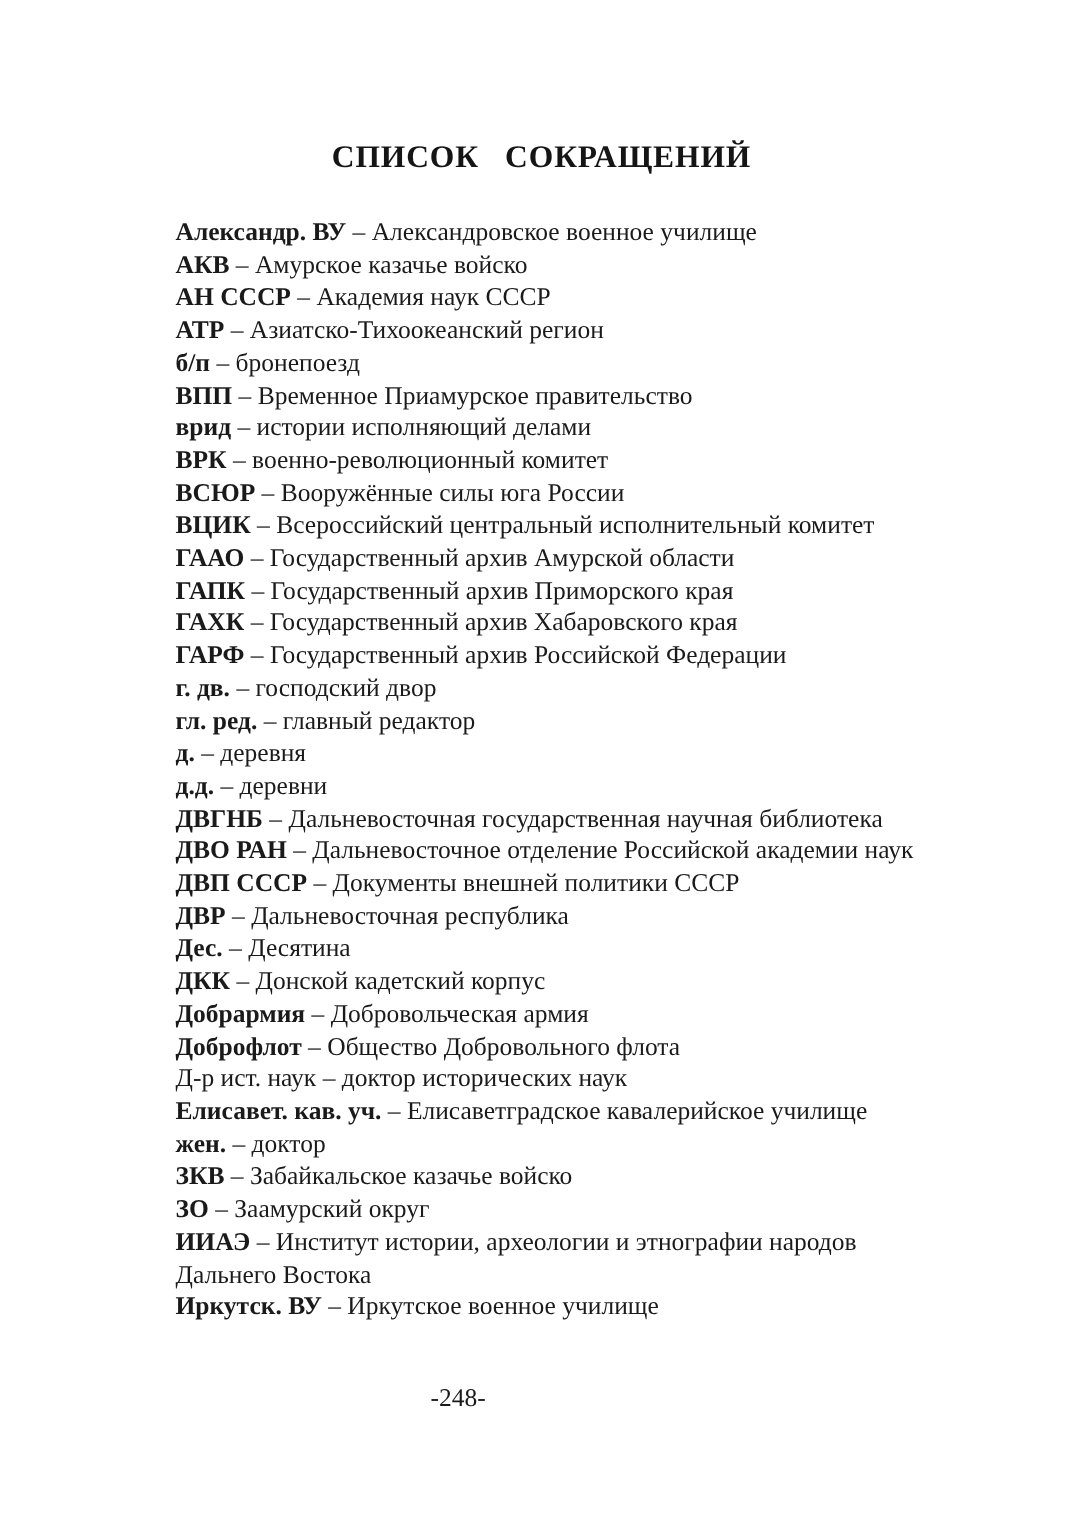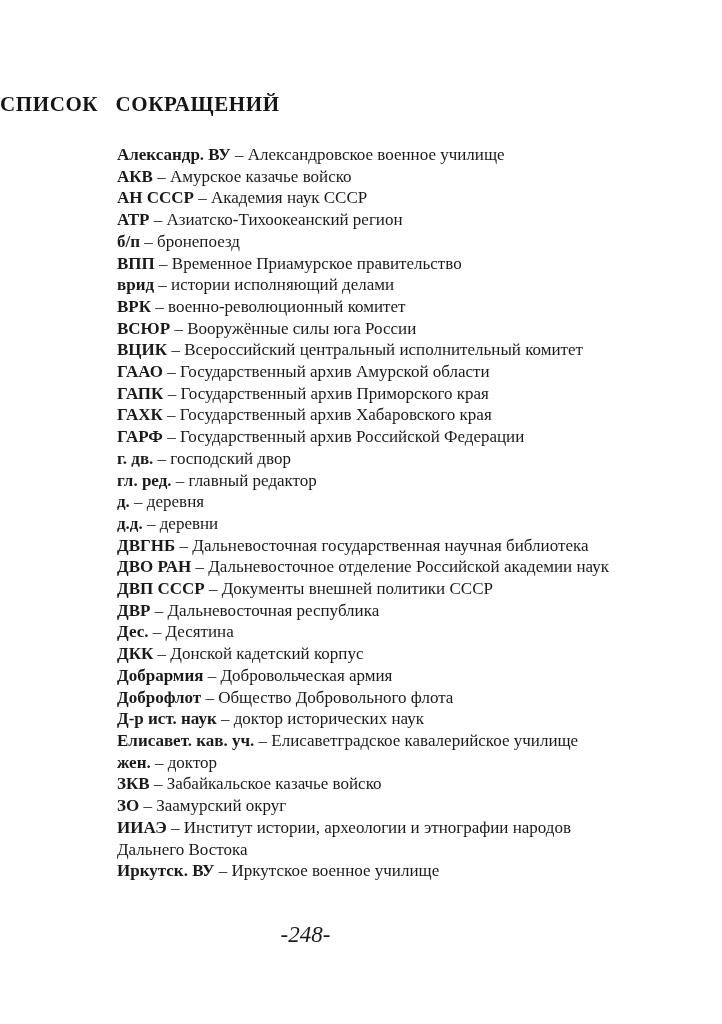--- a/index.html
+++ b/index.html
@@ -12,20 +12,21 @@
     width: 722px;
     height: 1024px;
     background: #ffffff;
     color: #1a1a1a;
     font-family: "Liberation Serif", serif;
     overflow: hidden;
   }
   .title {
     margin: 0;
     padding-top: 92px;
+    text-align: center;
     font-size: 21px;
     font-weight: bold;
     letter-spacing: 0.6px;
     word-spacing: 0.55em;
     color: #151515;
   }
   .entries {
     position: absolute;
     left: 117px;
     top: 144px;
@@ -34,32 +35,31 @@
     line-height: 21.7px;
   }
   .entry {
     margin: 0;
     padding: 0;
   }
   .abbr {
     font-weight: bold;
   }
   .abbr.plain {
-    font-weight: bold;
+    font-weight: normal;
     text-align: right;
   }
   .page-number {
     position: absolute;
     top: 922px;
     left: 0;
     width: 611px;
     text-align: center;
-    font-size: 23px;
+    font-size: 17px;
     color: #1a1a1a;
-    font-style: italic;
   }
 </style>
 </head>
 <body>
 
 <div class="page">
   <h1 class="title">СПИСОК СОКРАЩЕНИЙ</h1>
   <div class="entries">
       <p class="entry"><span class="abbr">Александр. ВУ</span><span class="sep"> – </span><span class="def">Александровское военное училище</span></p>
       <p class="entry"><span class="abbr">АКВ</span><span class="sep"> – </span><span class="def">Амурское казачье войско</span></p>

